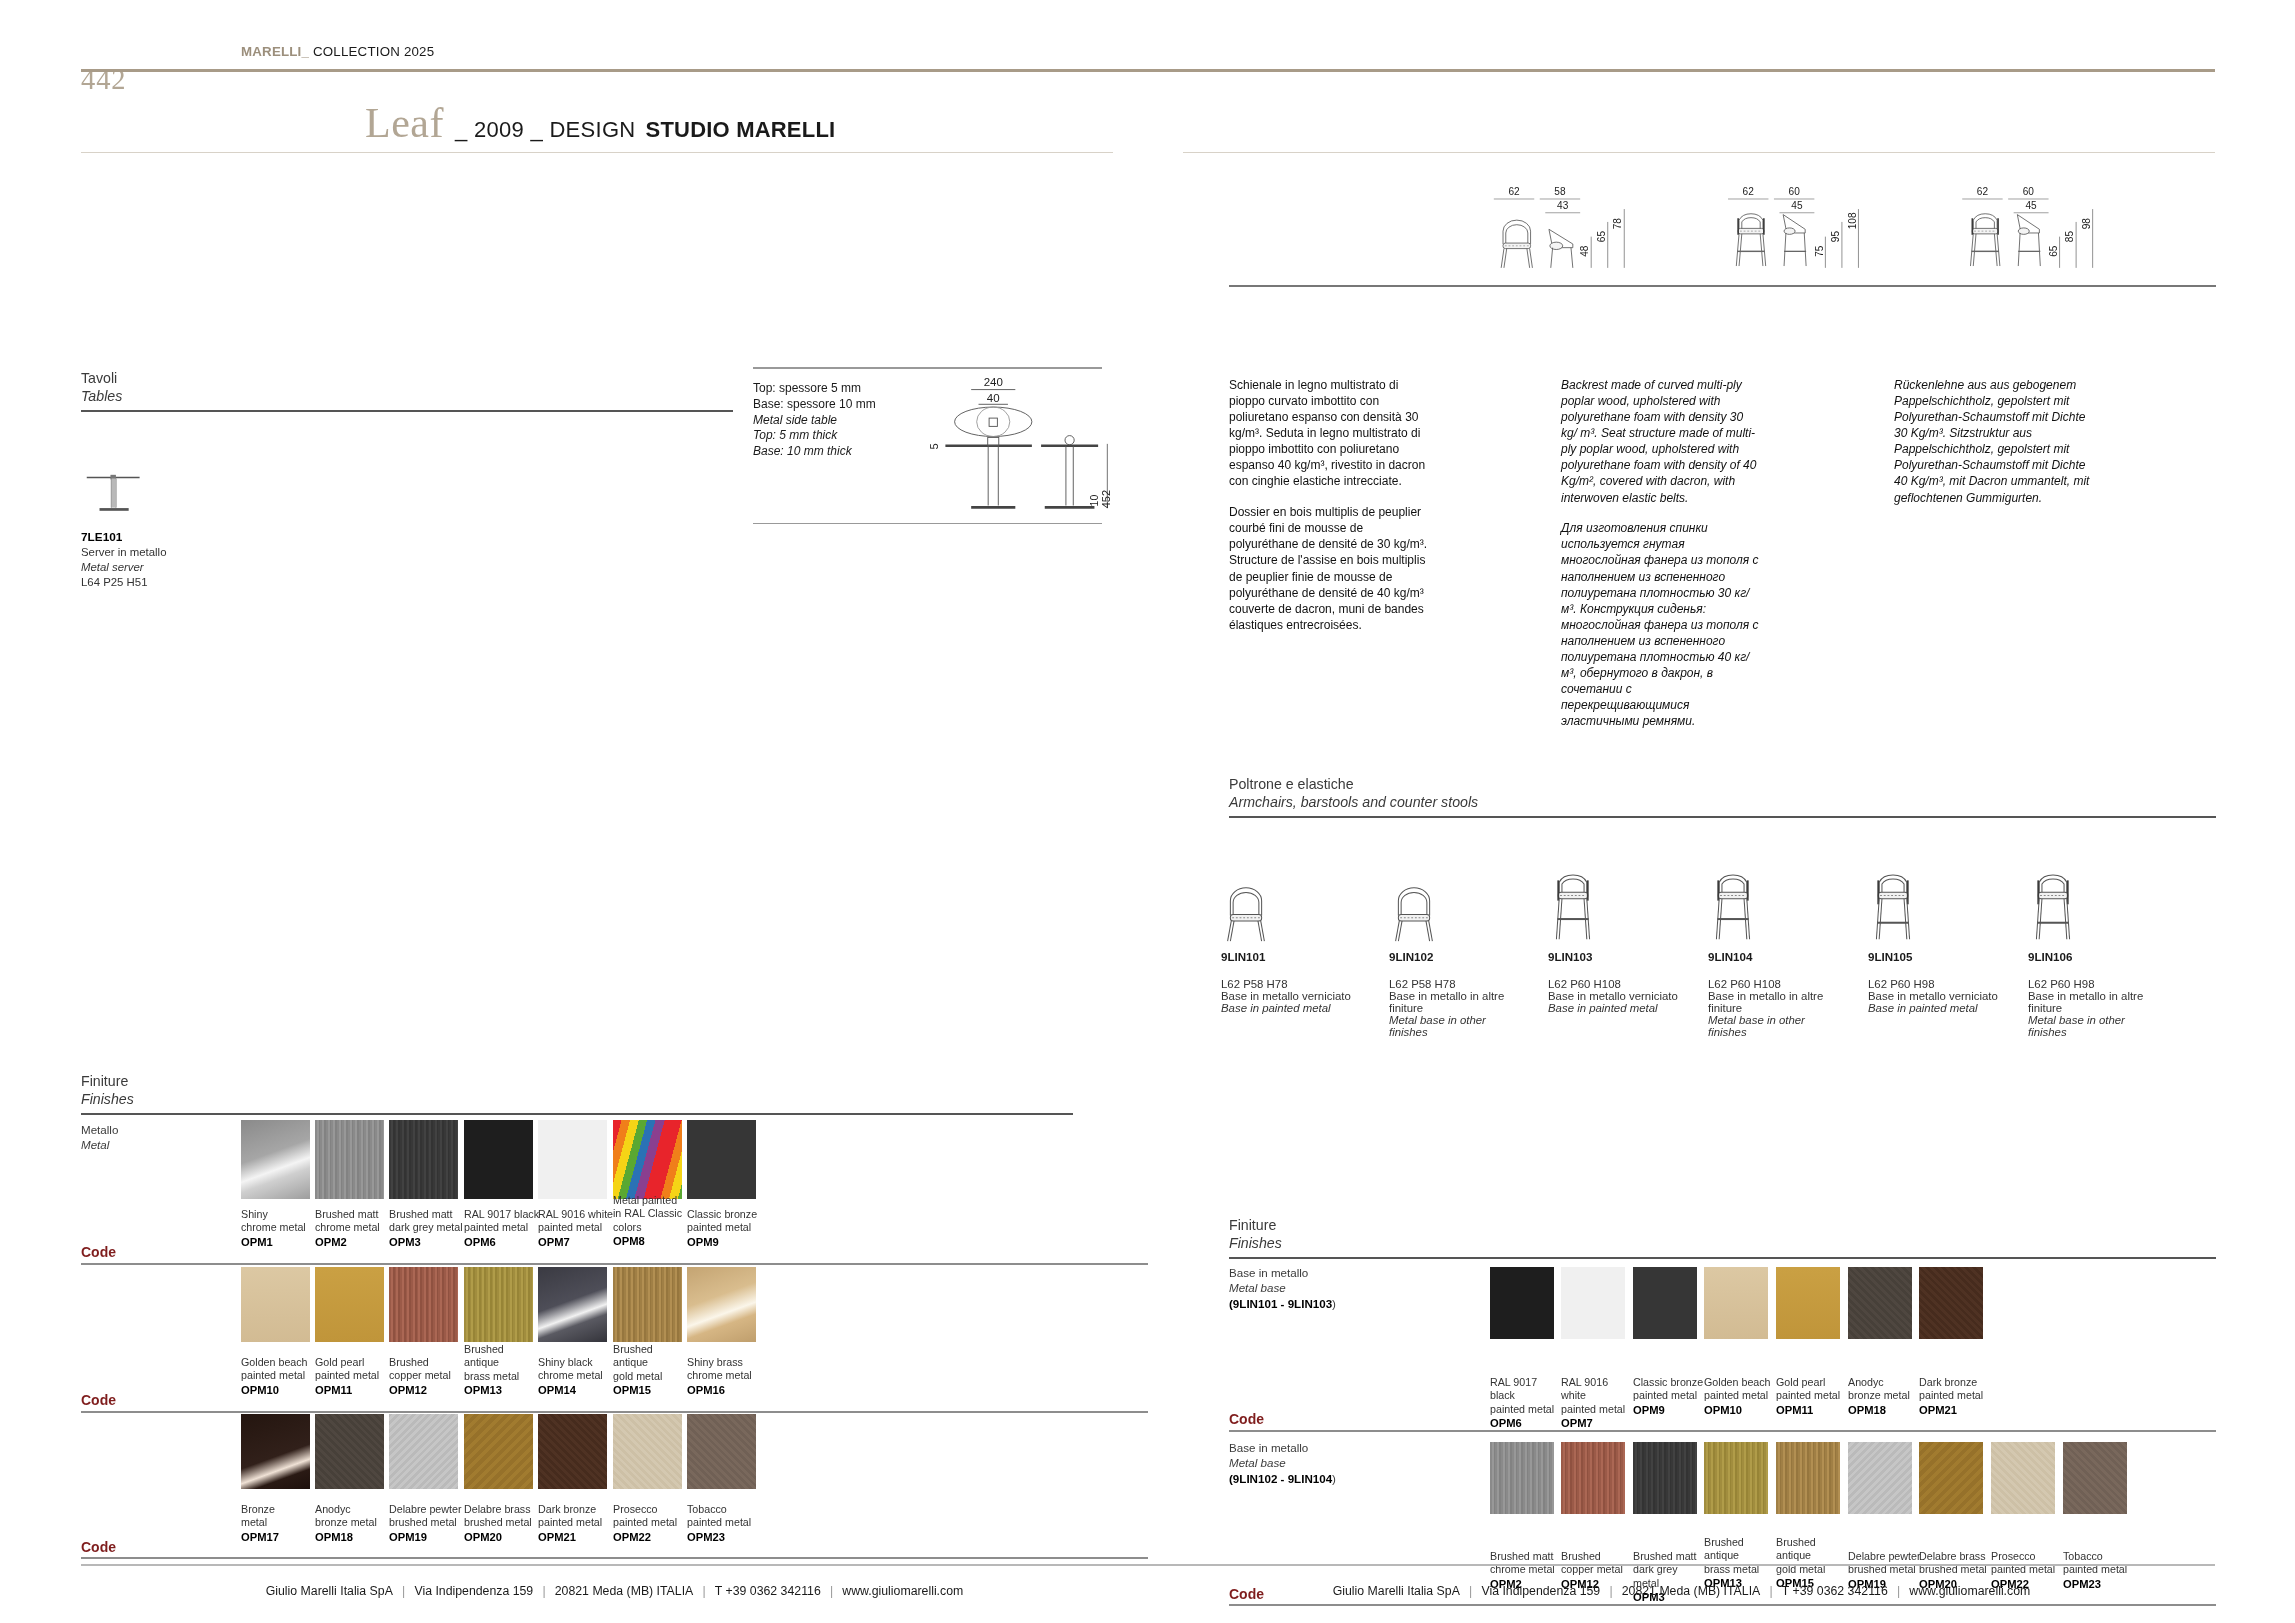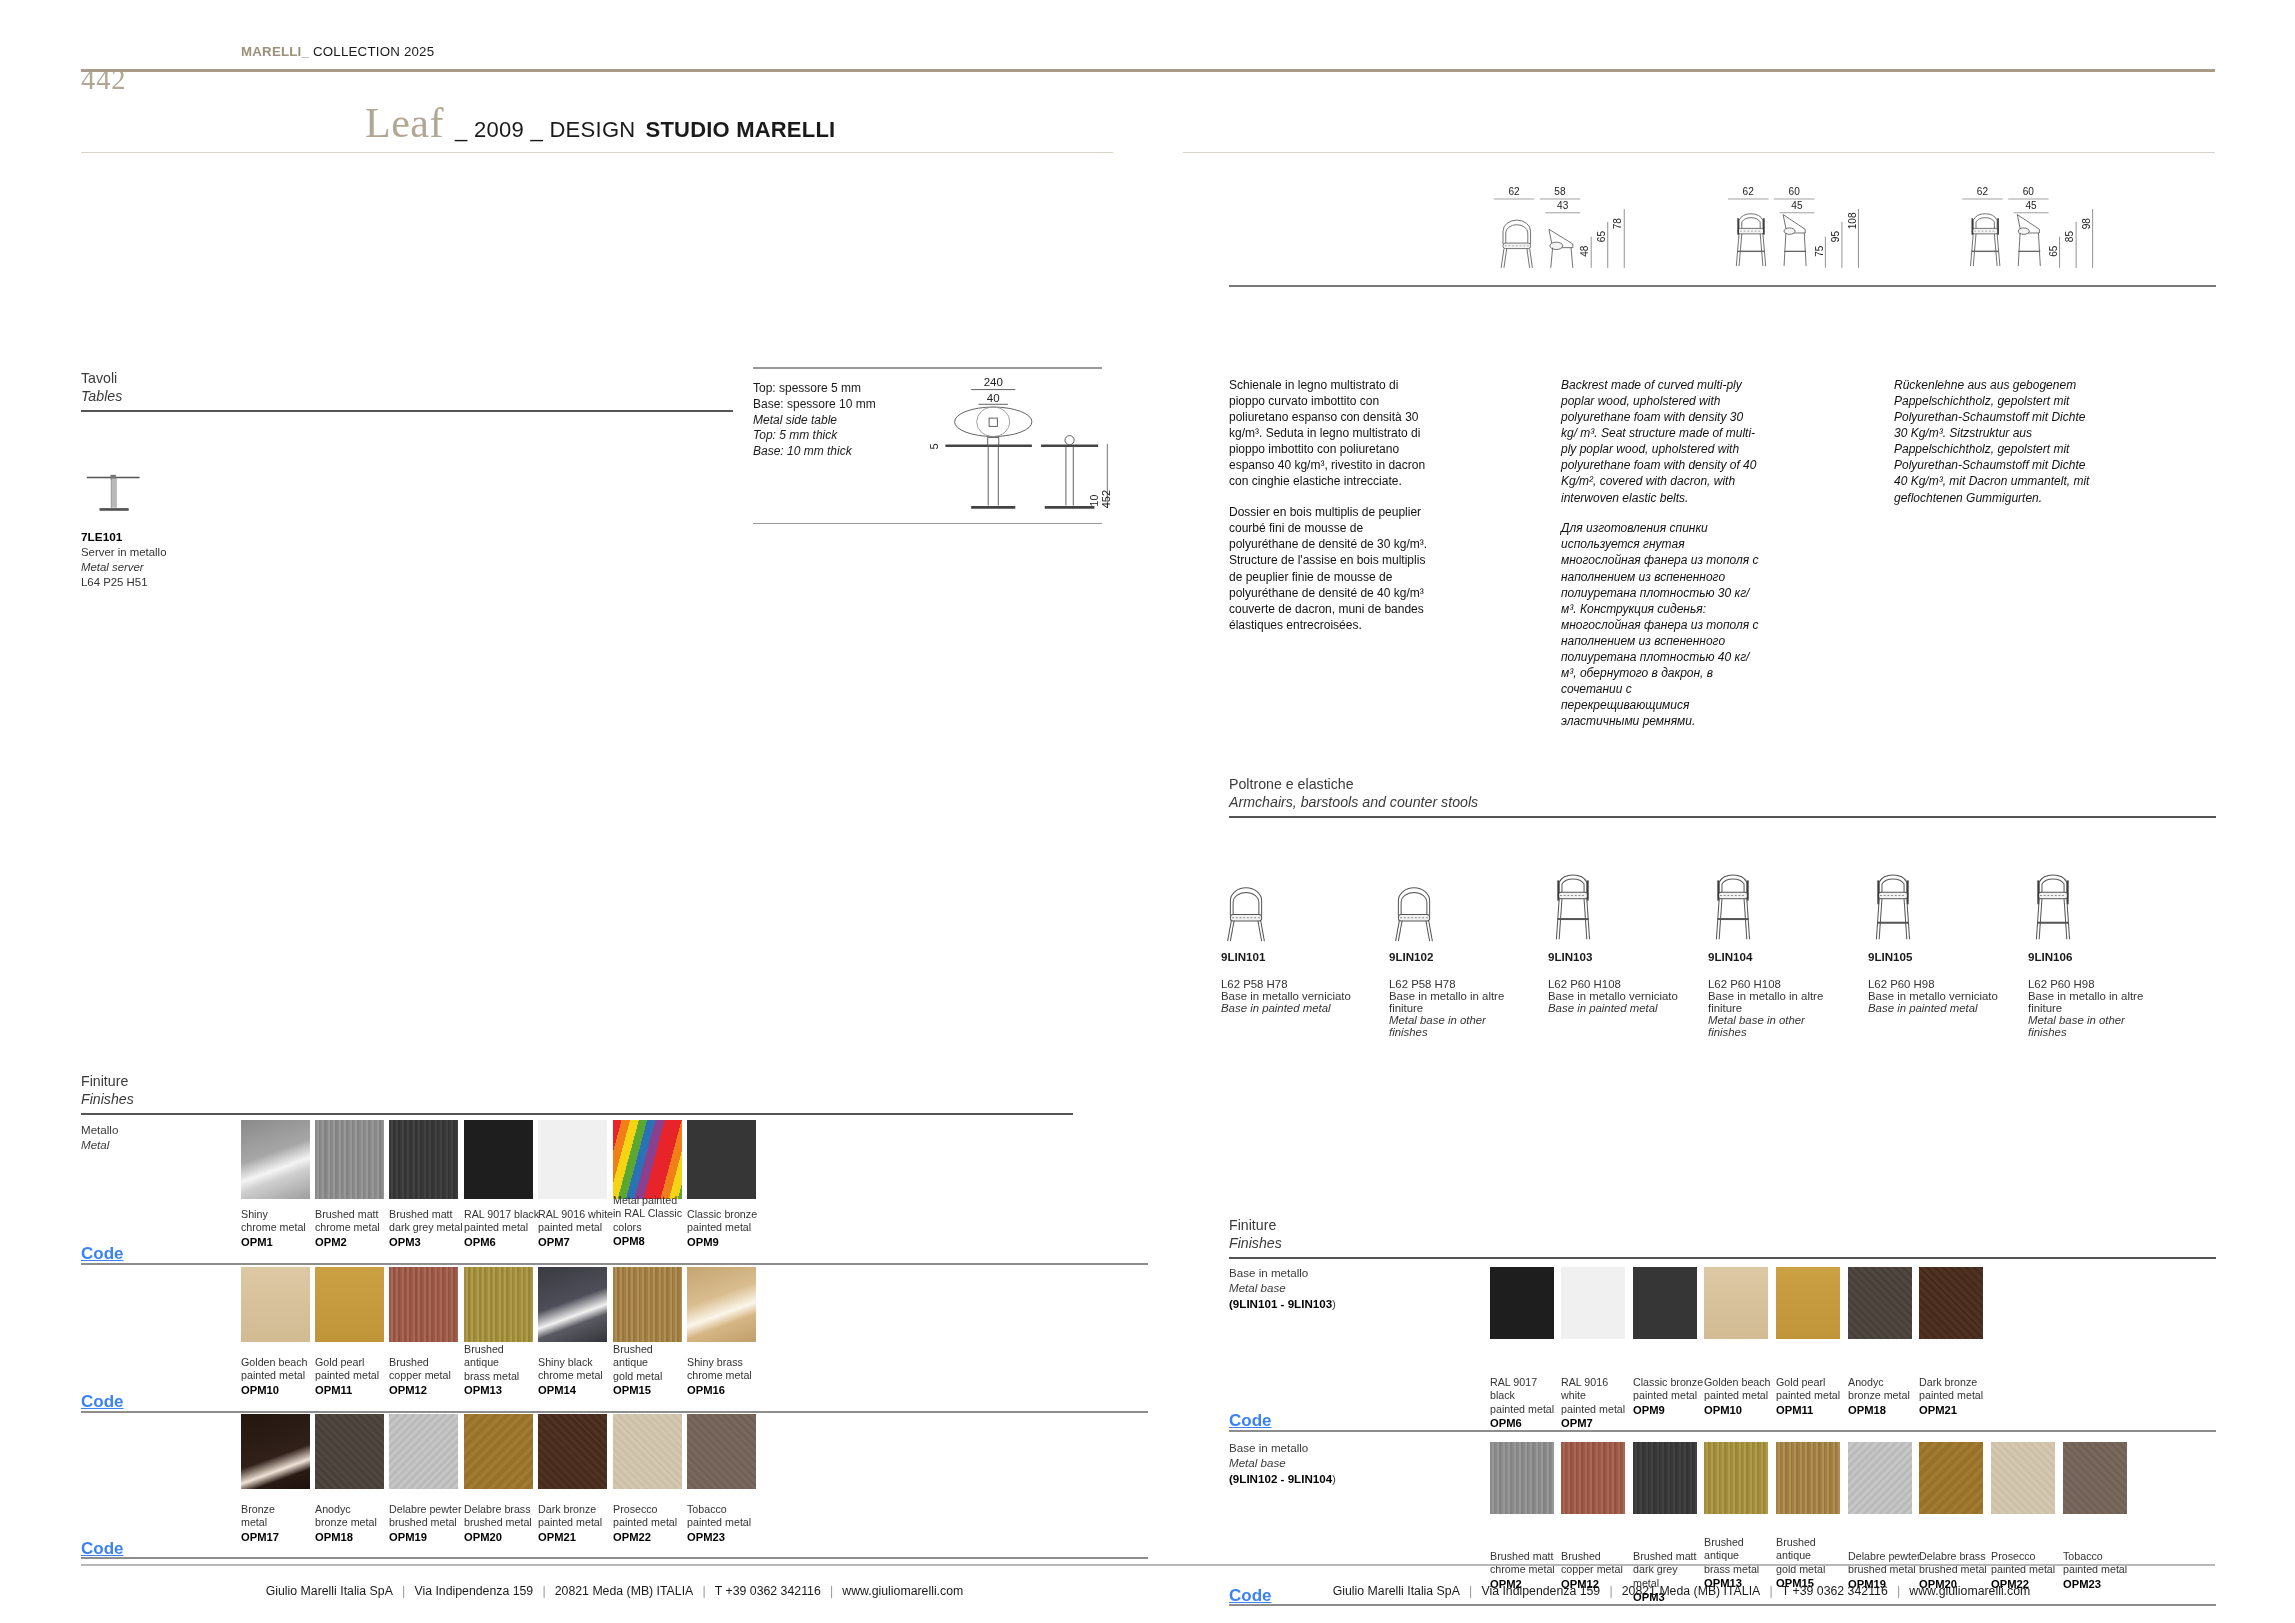--- a/index.html
+++ b/index.html
@@ -69,21 +69,21 @@
   .prod .code { font-size: 11.6px; font-weight: bold; margin-top: 7.3px; }
   .prod .dims { font-size: 11.4px; color: #333; margin-top: 15px; }
   .prod .d-it { font-size: 11.4px; color: #333; }
   .prod .d-en { font-size: 11.4px; color: #333; font-style: italic; }
 
   
   .fin-rule { position: absolute; height: 1.5px; background: #8d8d8d; }
   .fin-label { position: absolute; font-size: 11.6px; line-height: 1.32; color: #3a3a3a; }
   .fin-label .it { font-style: italic; }
   .fin-label b { color: #000; }
-  .code-label { position: absolute; font-size: 17px; font-weight: bold; color: #3b82f6; text-decoration: underline; }
+  .code-label { position: absolute; font-size: 14px; font-weight: bold; color: #7f1d1d; }
   .sw { position: absolute; }
   .sw .chip { width: 100%; border: none; }
   .sw .nm { font-size: 10.7px; line-height: 1.26; color: #333; }
   .sw .cd { font-size: 11.2px; font-weight: bold; color: #000; margin-top: 0.9px; }
 
   
   .foot-rule { position: absolute; bottom: 58px; height: 2.3px; background: #b8b8b8; }
   .page.left .foot-rule { left: 81px; right: 0; }
   .page.right .foot-rule { left: 0; right: 81px; }
   .footer {

